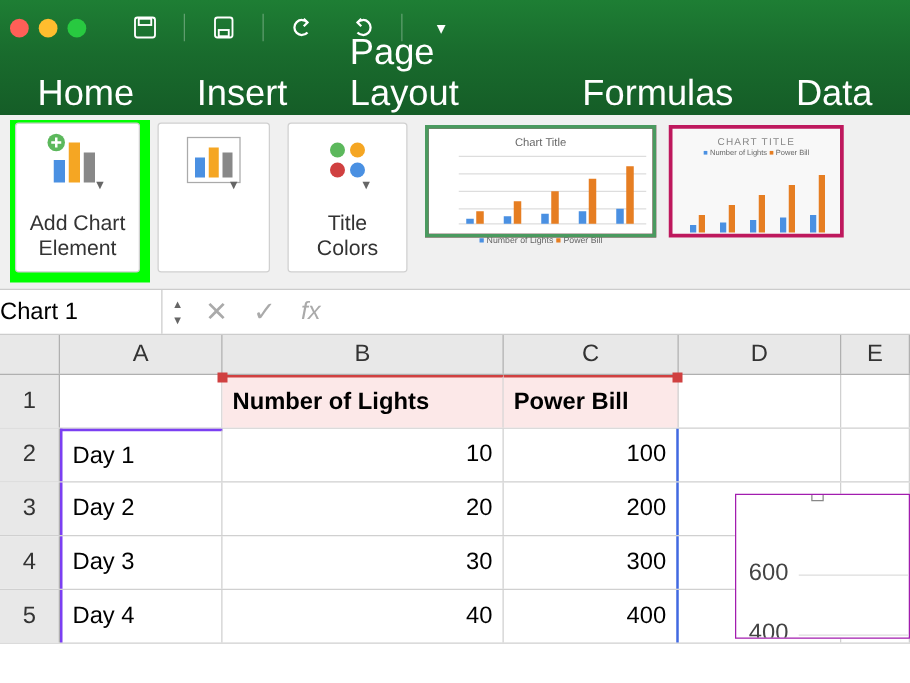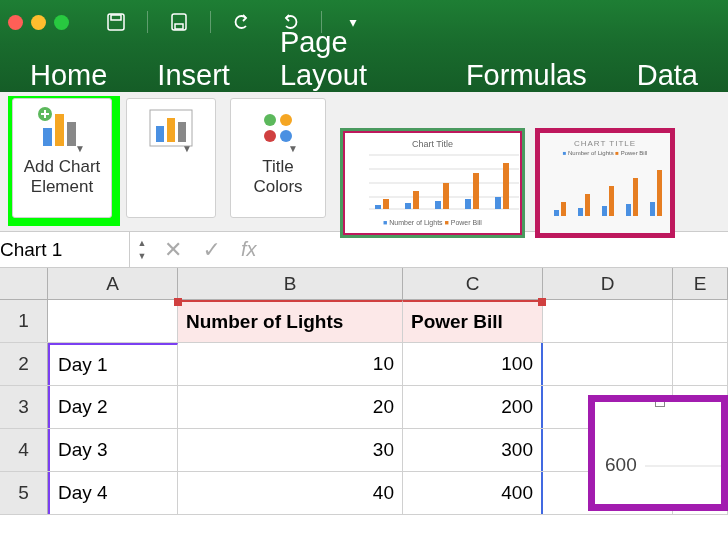--- a/index.html
+++ b/index.html
@@ -12,25 +12,25 @@
 .qat-sep { width: 1px; height: 22px; background: rgba(255,255,255,0.3); margin: 0 4px; }
 
 .ribbon-tabs { background: linear-gradient(#196b2d, #155d27); height: 48px; display: flex; align-items: flex-end; padding: 0 30px; gap: 50px; color: #fff; font-size: 29px; }
 .ribbon-tab { cursor: pointer; }
 
 .ribbon-content { background: #f0f0f0; height: 140px; display: flex; align-items: flex-start; padding: 6px 0 6px 12px; gap: 14px; border-bottom: 1px solid #ccc; position: relative; }
 .highlight-box { position: absolute; left: 8px; top: 4px; width: 112px; height: 130px; background: #00ff00; z-index: 0; }
 .ribbon-btn { display: flex; flex-direction: column; align-items: center; justify-content: flex-start; text-align: center; font-size: 17px; color: #333; position: relative; z-index: 1; background: #fff; border: 1px solid #d0d0d0; border-radius: 3px; padding: 4px 6px 2px; height: 120px; }
 .ribbon-btn.highlighted { background: #fff; }
 .ribbon-btn .icon-area { height: 50px; display: flex; align-items: center; justify-content: center; margin-bottom: 4px; position: relative; }
-.ribbon-btn .label { line-height: 1.15; }
+.ribbon-btn .label { line-height: 1.15; margin-top: 12px; }
 .mini-dropdown { position: absolute; right: 2px; top: 40px; font-size: 10px; color: #666; }
 
 .chart-gallery { display: flex; gap: 10px; align-items: flex-start; margin-top: 2px; }
-.chart-thumb { width: 185px; height: 110px; background: #f8f8f8; border: 5px solid #be185d; position: relative; margin-top: 28px; }
+.chart-thumb { width: 185px; height: 90px; background: #f8f8f8; border: 3px solid #be185d; position: relative; }
 .chart-thumb.selected { outline: 3px solid #4a9a5f; outline-offset: -3px; background: #fff; }
 .chart-thumb-partial { width: 140px; }
 
 .namebox-row { height: 36px; display: flex; align-items: center; border-bottom: 1px solid #ccc; background: #fff; }
 .namebox { width: 130px; padding: 0 0; font-size: 19px; border-right: 1px solid #ccc; height: 100%; display: flex; align-items: center; }
 .namebox-controls { width: 24px; display: flex; flex-direction: column; }
 .nb-arrow { font-size: 9px; color: #666; text-align: center; line-height: 1; cursor: pointer; padding: 2px 0; }
 .fx-cancel, .fx-ok, .fx-label { color: #aaa; margin: 0 10px; font-size: 20px; font-style: italic; }
 .fx-cancel { font-size: 22px; font-style: normal; }
 .fx-ok { font-size: 22px; font-style: normal; }
@@ -50,21 +50,21 @@
 .cell.header-cell { font-weight: bold; }
 .cell.num { justify-content: flex-end; }
 
 .sel-top { border-top: 2px solid #7b3ff2; }
 .sel-left { border-left: 2px solid #7b3ff2; text-align: right; }
 .sel-right-blue { border-right: 2px solid #4169e1; }
 .sel-top-red { border-top: 2px solid #d04040; }
 .hdr-pink { background: #fce8e8; }
 .hdr-marker { position: absolute; width: 8px; height: 8px; background: #d04040; }
 
-.floating-chart { position: absolute; right: 0; top: 395px; width: 140px; height: 116px; background: #fff; border: 7px solid #a21caf; overflow: hidden; }
+.floating-chart { position: absolute; right: 0; top: 395px; width: 140px; height: 116px; background: #fff; border: 1px solid #a21caf; overflow: hidden; }
 .float-handle { position: absolute; width: 10px; height: 10px; background: #fff; border: 1px solid #888; top: -5px; left: 60px; }
 .y-tick { position: absolute; left: 10px; font-size: 19px; color: #444; }
 </style>
 </head>
 <body>
 
 <div class="titlebar">
   <div class="traffic">
     <div class="traffic-dot" style="background:#ff5f57"></div>
     <div class="traffic-dot" style="background:#ffbd2e"></div>

